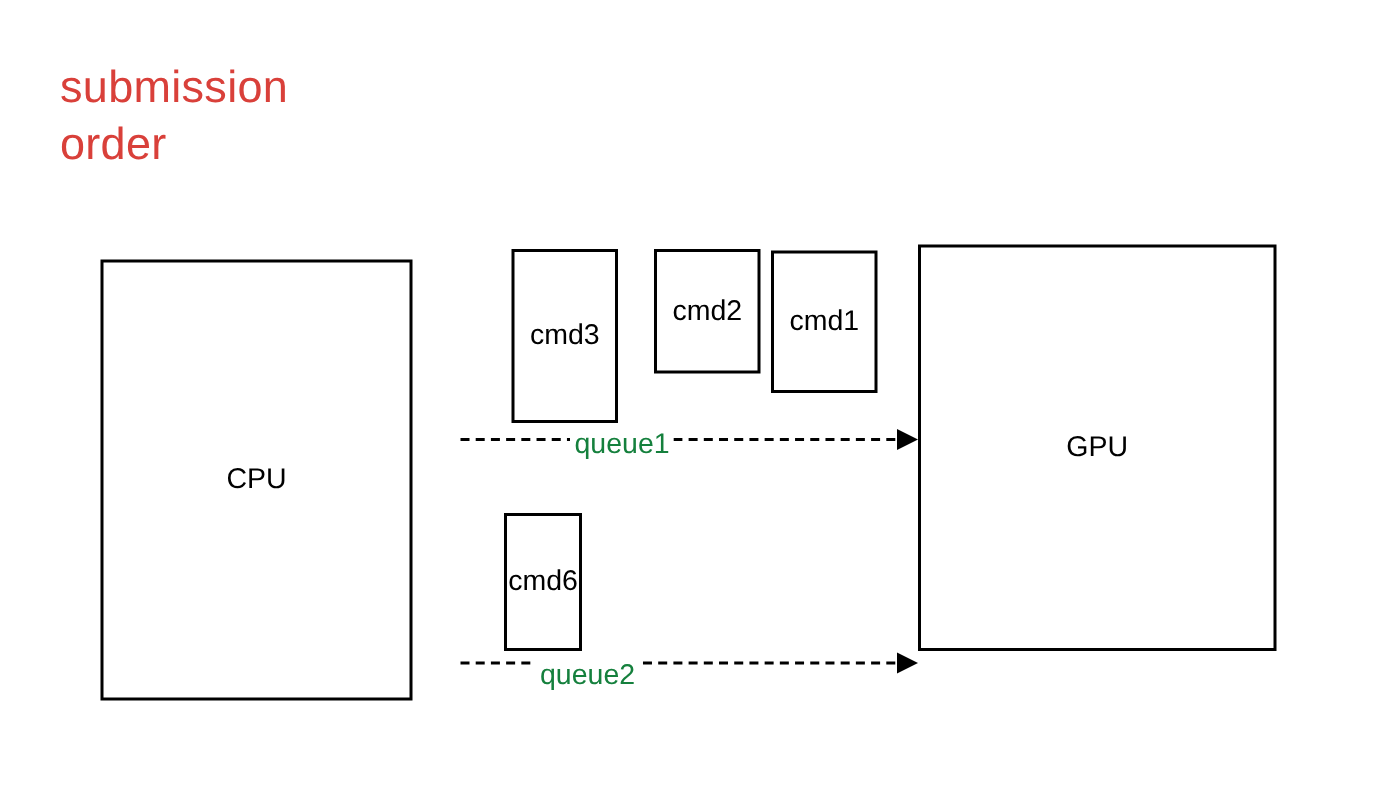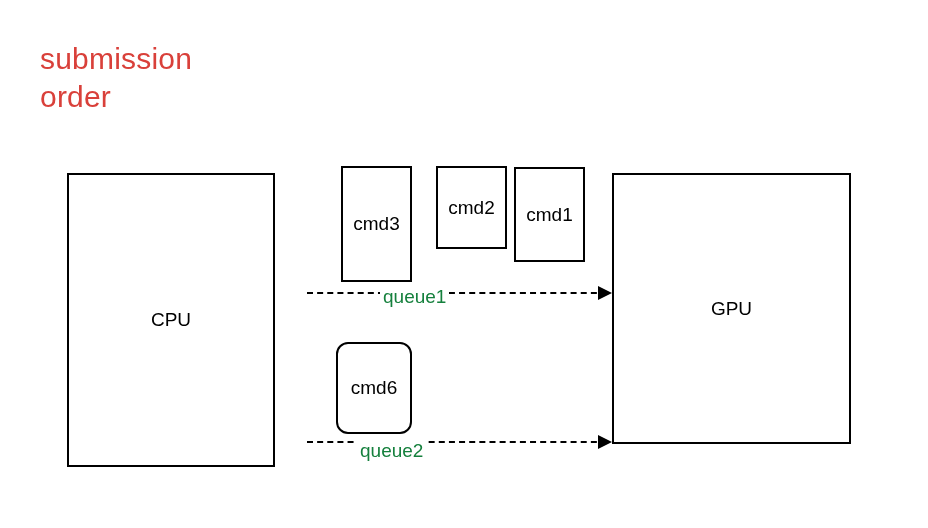--- a/index.html
+++ b/index.html
@@ -47,21 +47,21 @@
     font-size: 19px;
   }
   #cpu-box {
     left: 67px;
     top: 173px;
     width: 208px;
     height: 294px;
   }
   #gpu-box {
     left: 612px;
-    top: 173px;
+    top: 163px;
     width: 239px;
     height: 271px;
   }
   .proc-label {
     pointer-events: none;
   }
 
   
   .cmd-box {
     position: absolute;
@@ -121,21 +121,21 @@
     <span>cmd2</span>
   </div>
   <div class="cmd-box" style="left:514px; top:167px; width:71px; height:95px;">
     <span>cmd1</span>
   </div>
 
   <div class="queue-line" style="left:307px; top:292px; width:300px;"></div>
   <div class="arrow-head" style="left:598px; top:286px;"></div>
   <div class="queue-label" style="left:380px; top:286px;">queue1</div>
 
-  <div class="cmd-box" style="left:336px; top:342px; width:76px; height:92px;border-radius:12px;">
+  <div class="cmd-box" style="left:336px; top:342px; width:52px; height:92px;">
     <span>cmd6</span>
   </div>
 
   <div class="queue-line" style="left:307px; top:441px; width:300px;"></div>
   <div class="arrow-head" style="left:598px; top:435px;"></div>
   <div class="queue-label" style="left:357px; top:440px;">queue2</div>
 
 </div>
 
 </body></html>

